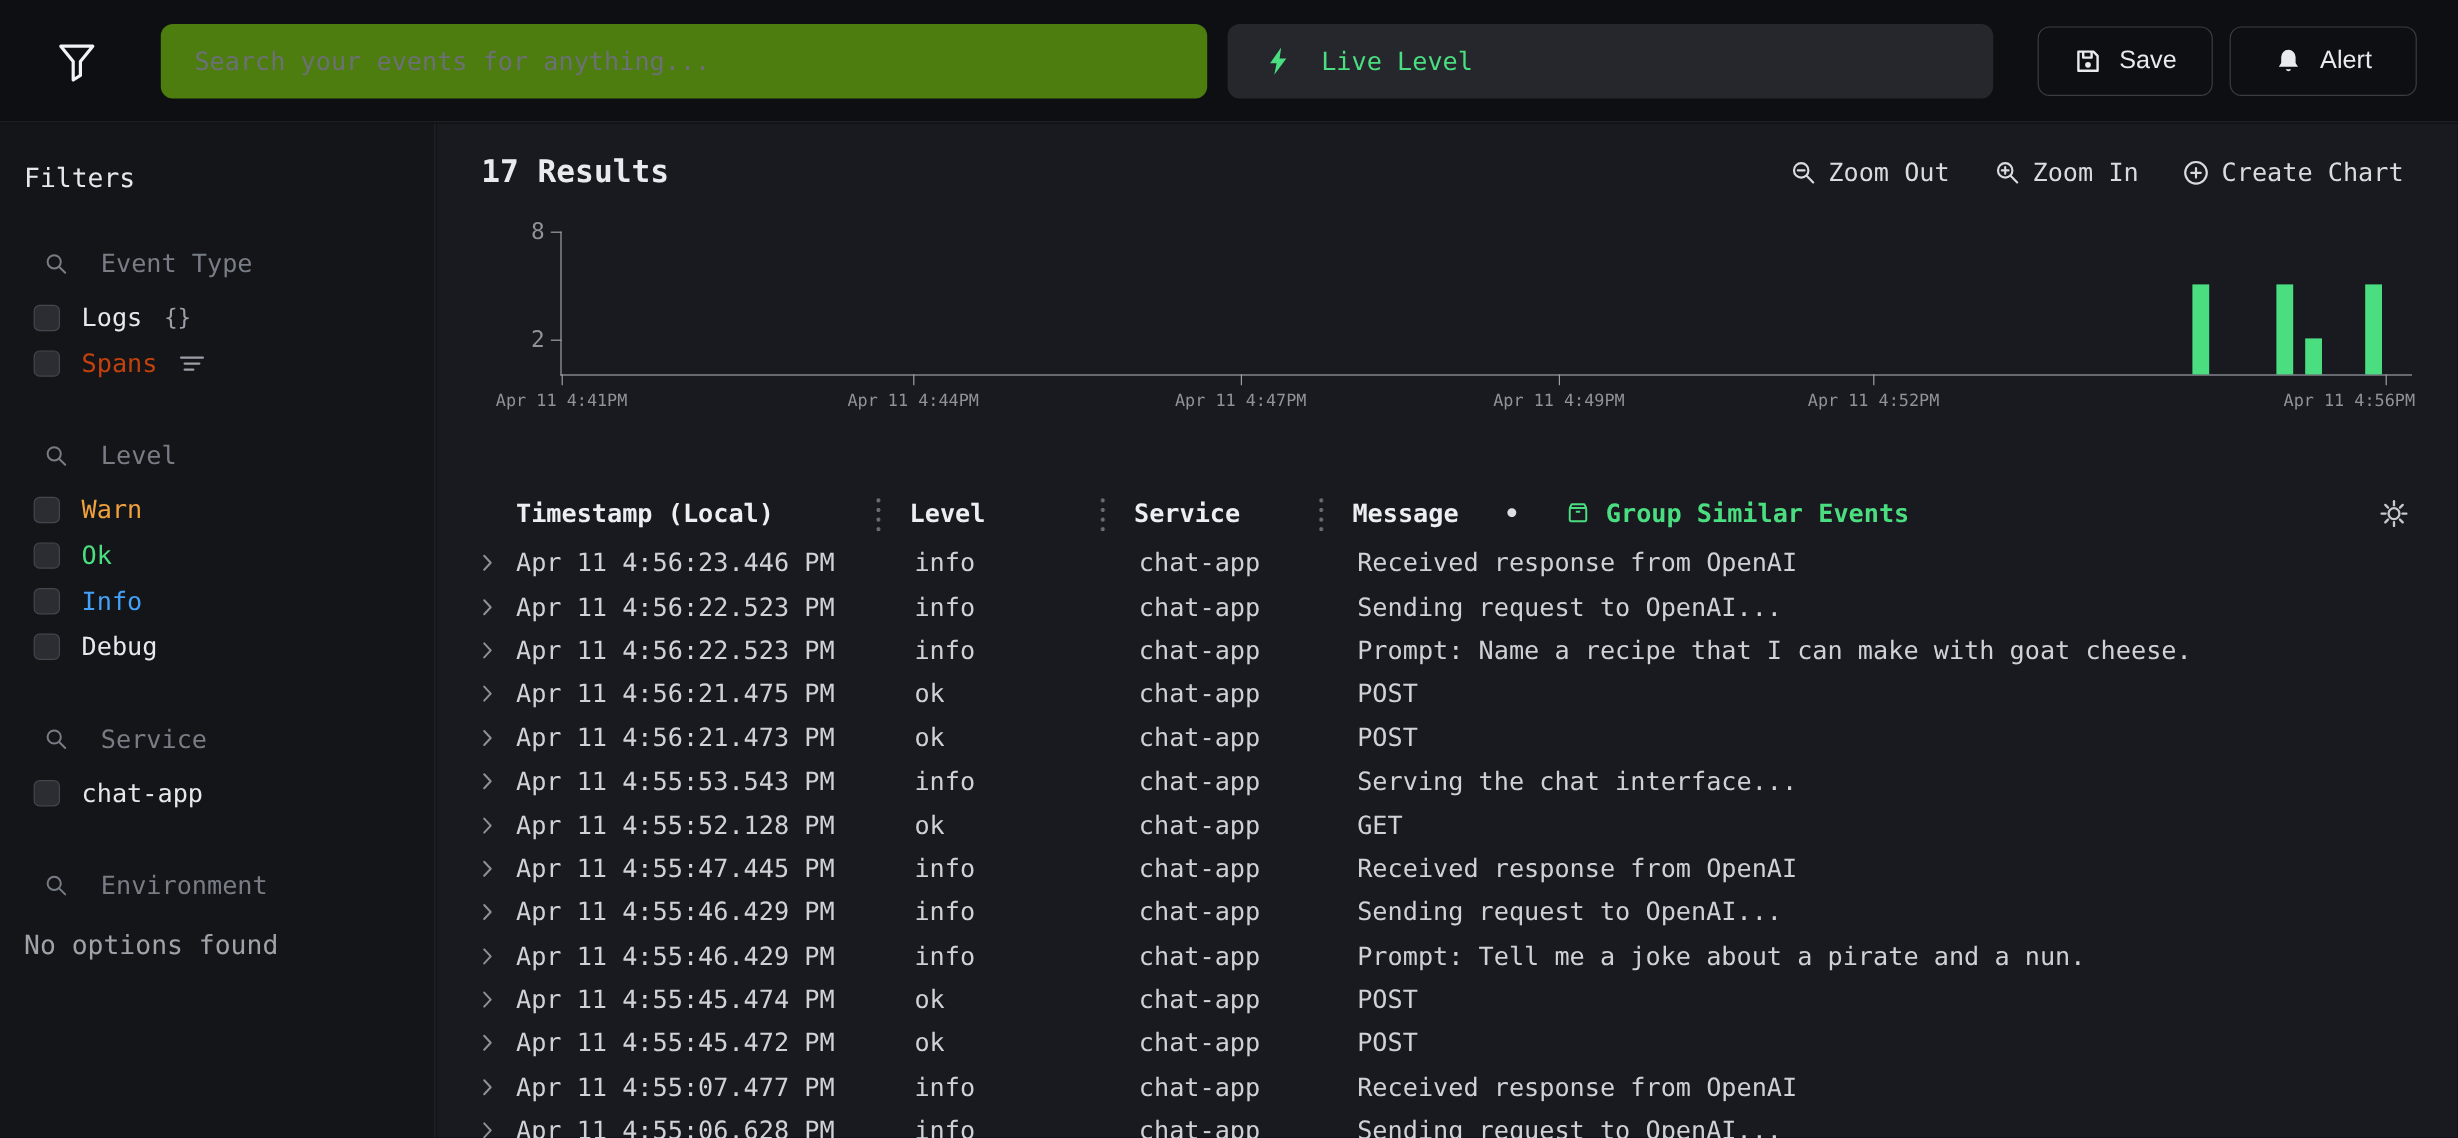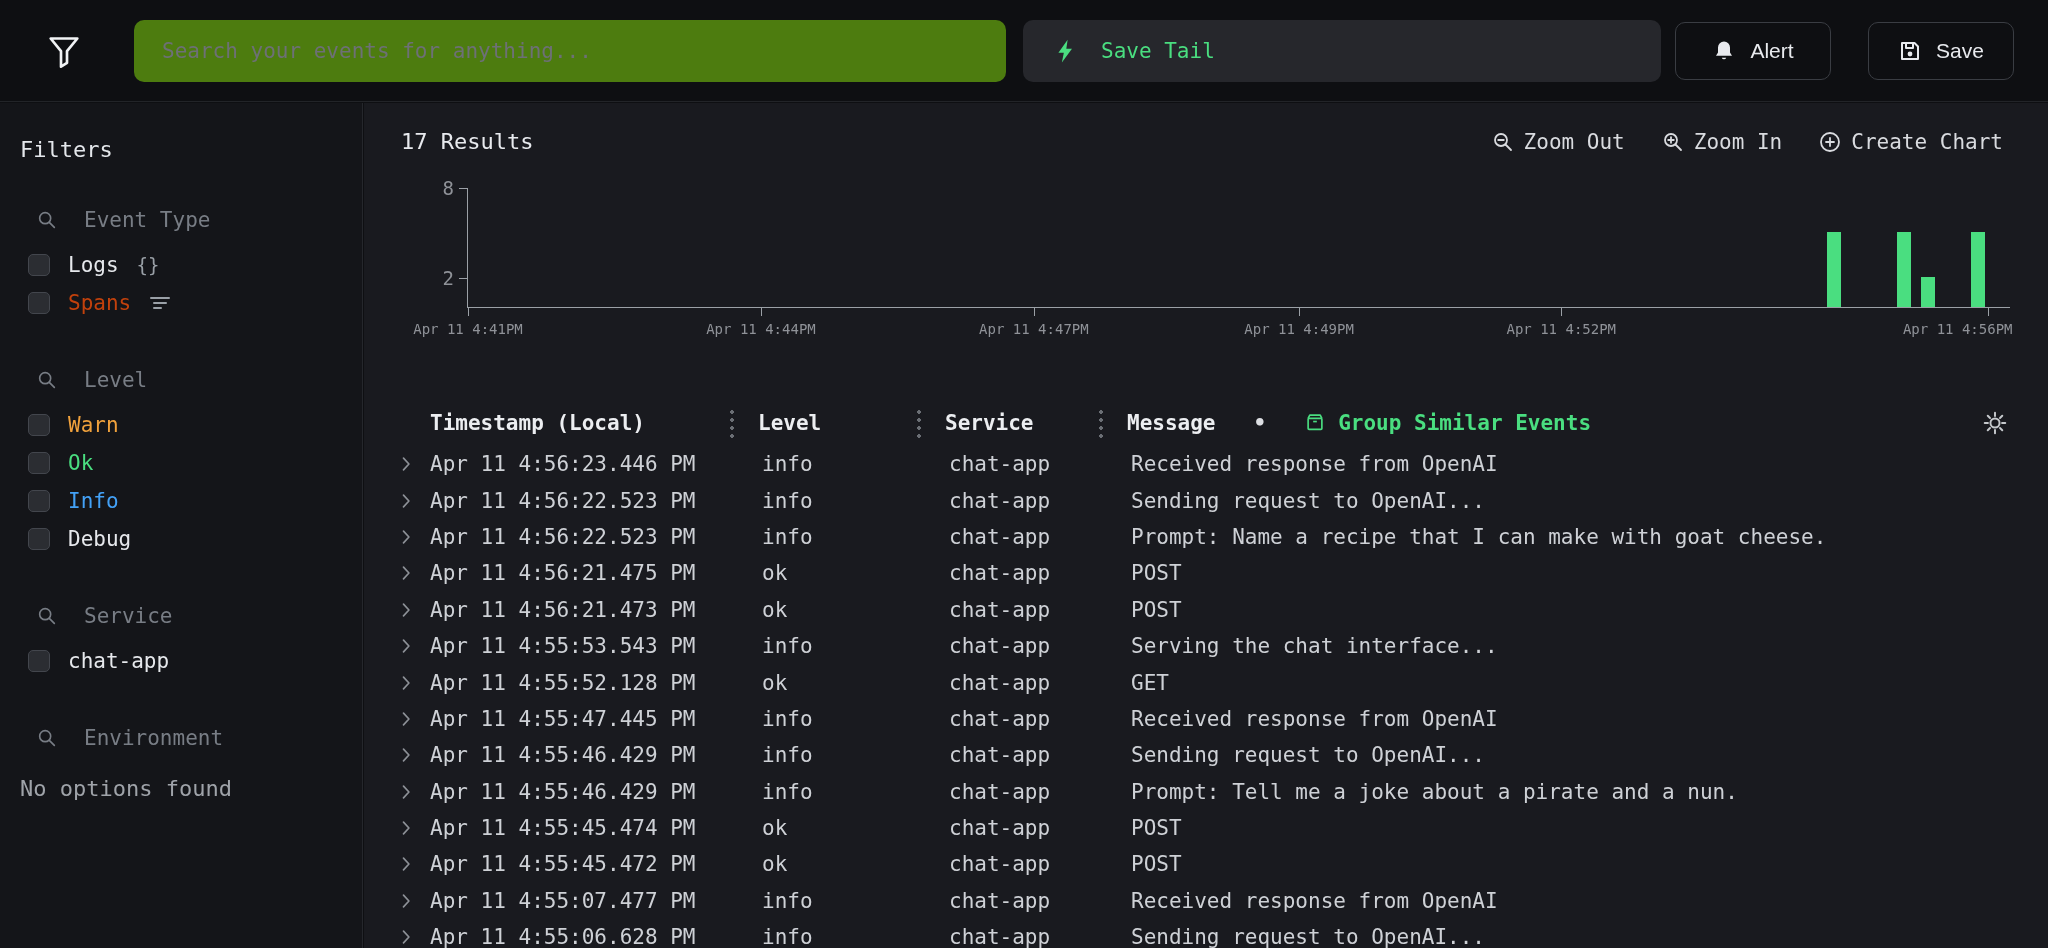--- a/index.html
+++ b/index.html
@@ -40,21 +40,21 @@
   .checkbox { width:22px; height:22px; border-radius:5px; background:#2b2d32;
     border:1px solid #43464d; flex:none; }
   .sb-item-label { font-size:21px; }
   .sb-item-suffix { color:#9aa0a7; font-size:19px; display:flex; align-items:center; }
   .no-options { margin-top:26px; font-size:22px; color:#9fa3a9; }
 
   
   .main { position:absolute; left:364px; top:103px; right:0; bottom:0; background:#191a1f; }
   .results-row { display:flex; justify-content:space-between; align-items:center;
     margin:26px 45px 0 37px; }
-  .results-count { font-size:22px; color:#e8eaee; }
+  .results-count { font-size:26px; color:#e8eaee;font-weight:bold; }
   .chart-controls { display:flex; gap:36px; }
   .chart-btn { display:flex; align-items:center; gap:9px; color:#d9dbdf;
     font-size:21px; background:none; border:none; cursor:pointer;
     font-family:"DejaVu Sans Mono","Liberation Mono",monospace; }
 
   
   .chart-wrap { position:relative; margin:34px 38px 0 103px; height:172px; }
   .chart-plot { position:absolute; left:0; right:0; top:0; height:120px;
     border-left:1px solid #9ba0a6; border-bottom:1px solid #9ba0a6; }
   .ytick { position:absolute; left:-9px; width:9px; height:1px; background:#9ba0a6; }
@@ -93,40 +93,40 @@
       <path d="M4 4.5h16l-6.2 7.6v7l-3.6 2.3v-9.3z"></path>
     </svg>
   </span>
   <input class="search-box" type="text" placeholder="Search your events for anything..." style="">
   <div class="livetail">
     <span>
       <svg width="26" height="30" viewBox="0 0 24 24">
           <path d="M13.5 1.5L5 13.5h5l-1.8 9L17.5 10h-5.2l1.2-8.5z" fill="#4ade80"></path>
         </svg>
     </span>
-    <span class="livetail-label" style="color:#4ade80">Save Tail</span>
-  </div>
-  <button class="tb-btn alert-btn">
-    <span>
-      <svg width="24" height="24" viewBox="0 0 24 24" fill="#e8eaee">
-        <path d="M12 2.5a6 6 0 0 0-6 6v5l-2 3.2h16l-2-3.2v-5a6 6 0 0 0-6-6z"></path>
-        <path d="M9.8 18.7a2.3 2.3 0 0 0 4.4 0z"></path>
-      </svg>
-    </span>
-    <span>Alert</span>
-  </button>
+    <span class="livetail-label" style="color:#4ade80">Live Level</span>
+  </div>
   <button class="tb-btn save-btn">
     <span>
       <svg width="24" height="24" viewBox="0 0 24 24" fill="none" stroke="#e8eaee" stroke-width="2" stroke-linejoin="round">
         <path d="M4 4h12.5L20 7.5V20H4z"></path>
           <path d="M8 4v5h7V4"></path>
           <circle cx="12" cy="15" r="2.4" fill="#e8eaee" stroke="none"></circle>
       </svg>
     </span>
     <span>Save</span>
+  </button>
+  <button class="tb-btn alert-btn">
+    <span>
+      <svg width="24" height="24" viewBox="0 0 24 24" fill="#e8eaee">
+        <path d="M12 2.5a6 6 0 0 0-6 6v5l-2 3.2h16l-2-3.2v-5a6 6 0 0 0-6-6z"></path>
+        <path d="M9.8 18.7a2.3 2.3 0 0 0 4.4 0z"></path>
+      </svg>
+    </span>
+    <span>Alert</span>
   </button>
 </div>
 
 <div class="sidebar">
   <div class="sb-title">Filters</div>
   <div id="sb-sections">
   <div class="sb-section">
     <div class="sb-search">
       <span>
         <svg width="22" height="22" viewBox="0 0 24 24" fill="none" stroke="#787d85" stroke-width="1.8" stroke-linecap="round">

